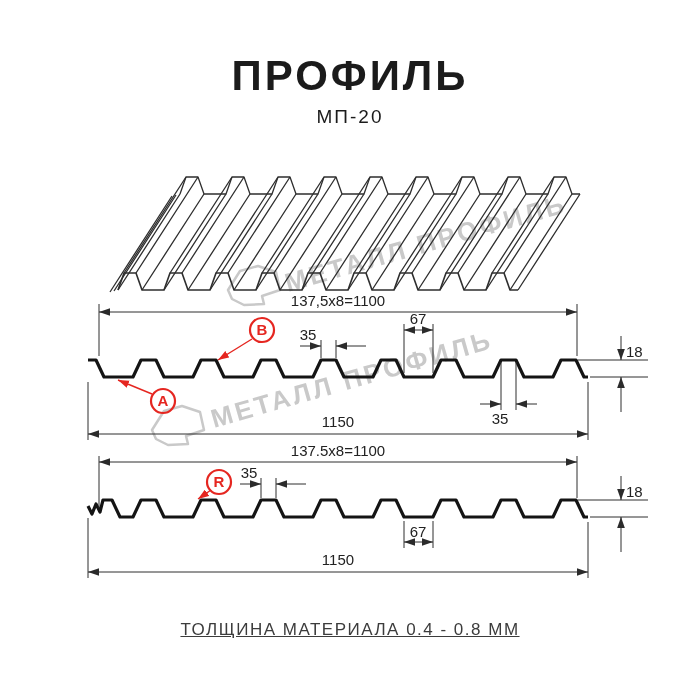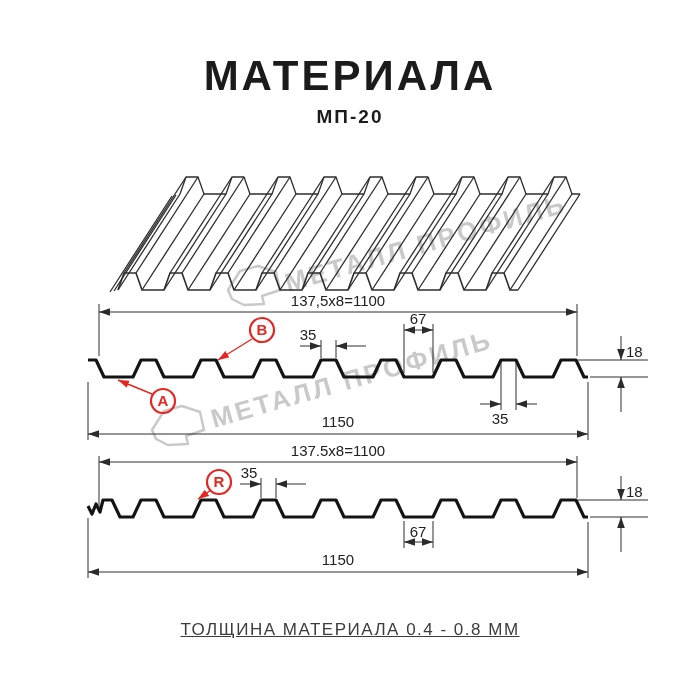--- a/index.html
+++ b/index.html
@@ -1,41 +1,41 @@
 <!DOCTYPE html>
 <html><head>
 <meta charset="utf-8">
 <style>
   html,body{margin:0;padding:0;background:#ffffff;width:700px;height:700px;overflow:hidden;}
   .page{position:relative;width:700px;height:700px;font-family:"Liberation Sans",sans-serif;}
   .title{position:absolute;top:52px;left:0;width:700px;text-align:center;
          font-size:42px;font-weight:800;letter-spacing:3px;color:#1b1b1b;}
   .subtitle{position:absolute;top:106px;left:0;width:700px;text-align:center;
-         font-size:19px;font-weight:700;letter-spacing:2px;color:#1b1b1b;}
+         font-size:19px;font-weight:400;letter-spacing:2px;color:#1b1b1b;}
   .footer{position:absolute;top:620px;left:0;width:700px;text-align:center;
          font-size:17px;font-weight:500;letter-spacing:1.5px;color:#3c3c3c;text-decoration:underline;}
   svg{position:absolute;top:0;left:0;}
   .prof{fill:none;stroke:#141414;stroke-width:3.2;stroke-linejoin:round;}
   .sheet{fill:none;stroke:#2e2e2e;stroke-width:1.3;stroke-linejoin:round;}
   .sheetF{fill:none;stroke:#2e2e2e;stroke-width:1.6;stroke-linejoin:round;}
   .dim{stroke:#2f2f2f;stroke-width:1;fill:none;}
   .dimtxt{font-family:"Liberation Sans",sans-serif;font-size:15px;fill:#222;}
   .wm{fill:none;stroke:#c9c9c9;stroke-width:2.5;stroke-linejoin:round;}
   .wmtxt{font-family:"Liberation Sans",sans-serif;font-size:26px;font-weight:700;
          letter-spacing:3px;fill:#c9c9c9;}
   .redc{fill:none;stroke:#e52620;stroke-width:2.2;}
   .redl{stroke:#e52620;stroke-width:1.4;fill:none;}
   .redtxt{font-family:"Liberation Sans",sans-serif;font-size:15px;font-weight:700;fill:#e52620;}
 </style>
 </head>
 <body>
 
 <div class="page">
 
-  <div class="title">МАТЕРИАЛА</div>
+  <div class="title">ПРОФИЛЬ</div>
   <div class="subtitle">МП-20</div>
 
   <svg width="700" height="700" viewBox="0 0 700 700">
     <defs>
       <marker id="mD" markerUnits="userSpaceOnUse" markerWidth="11" markerHeight="8" viewBox="0 0 10 7" refX="10" refY="3.5" orient="auto-start-reverse">
         <path d="M0,0L10,3.5L0,7z" fill="#2b2b2b"></path>
       </marker>
       <marker id="mR" markerUnits="userSpaceOnUse" markerWidth="11" markerHeight="8" viewBox="0 0 10 7" refX="10" refY="3.5" orient="auto-start-reverse">
         <path d="M0,0L10,3.5L0,7z" fill="#e52620"></path>
       </marker>

